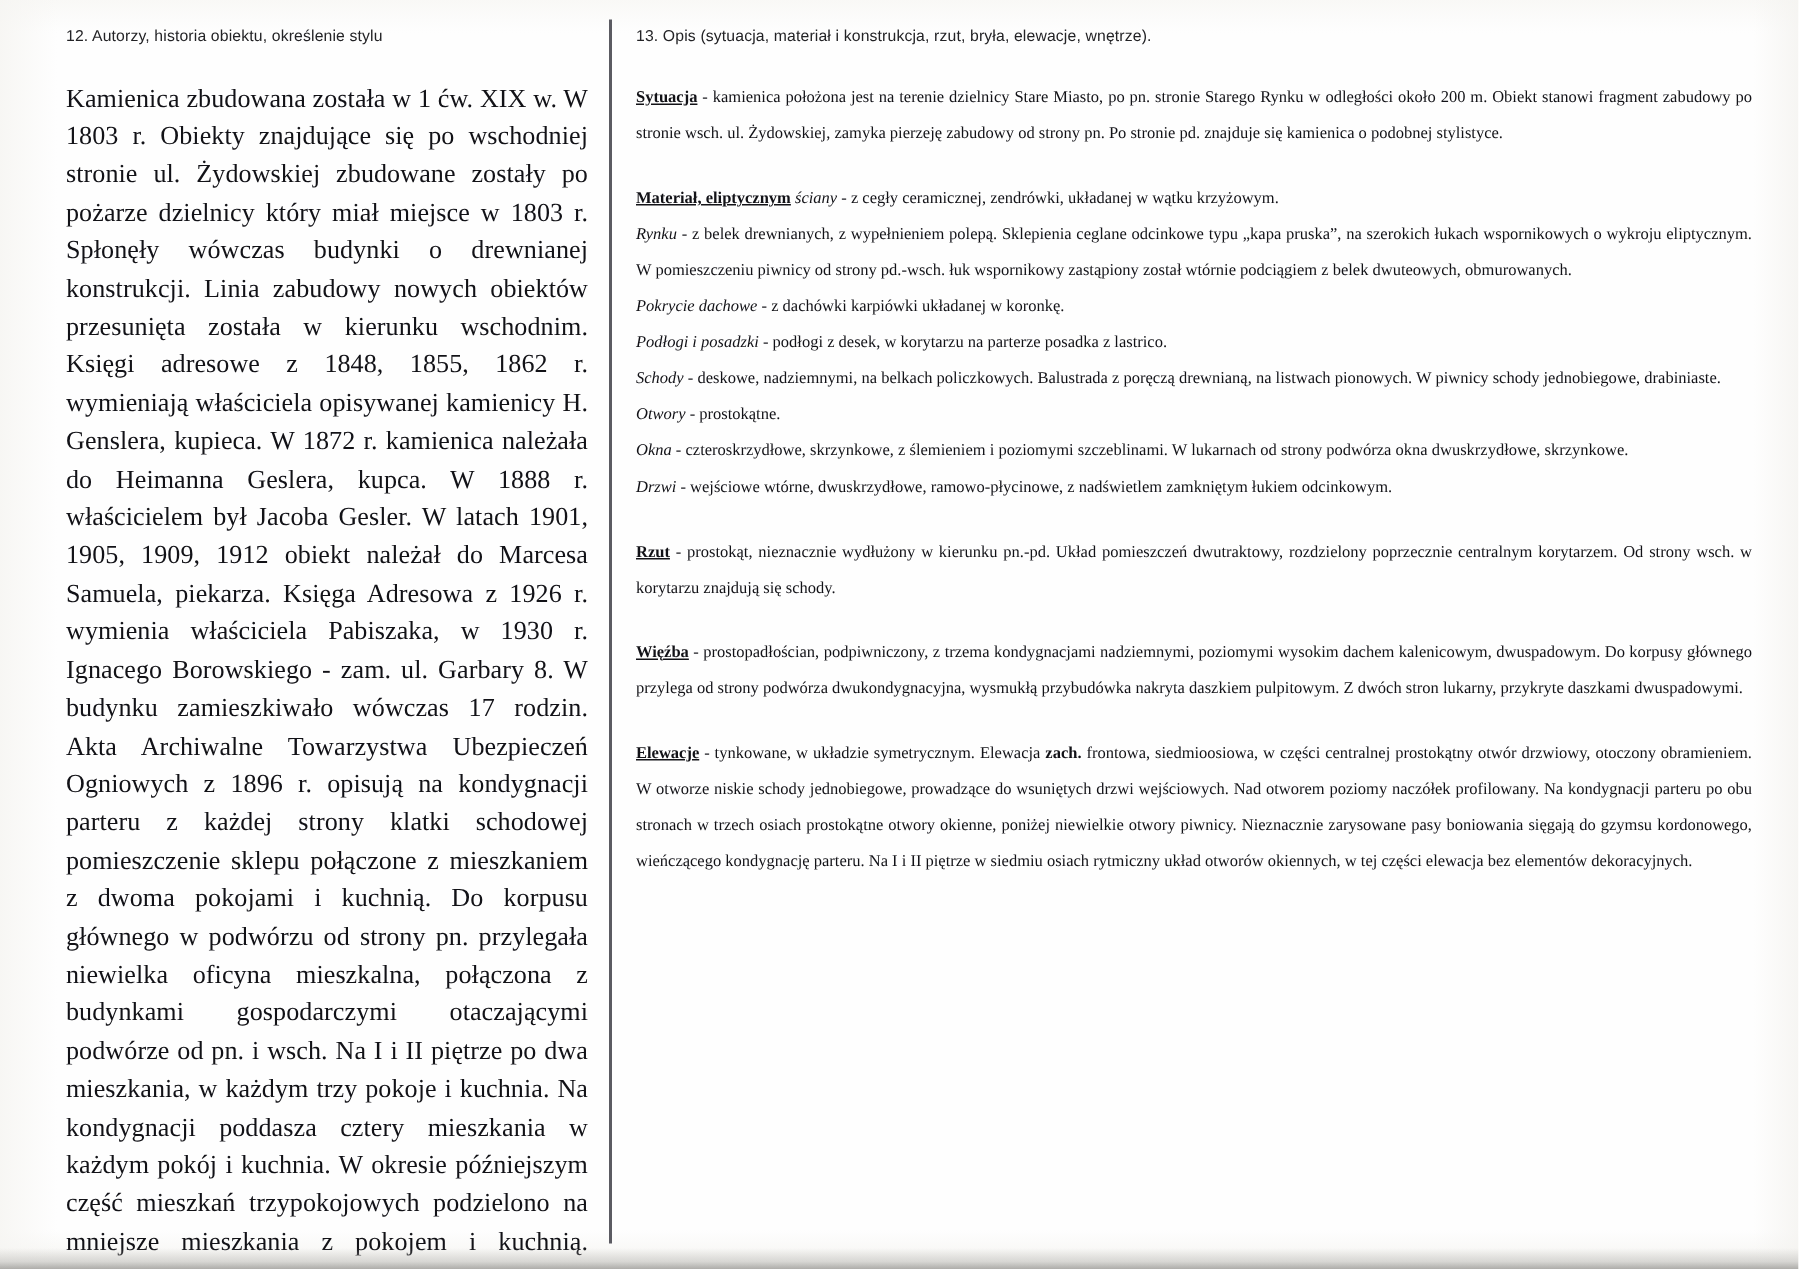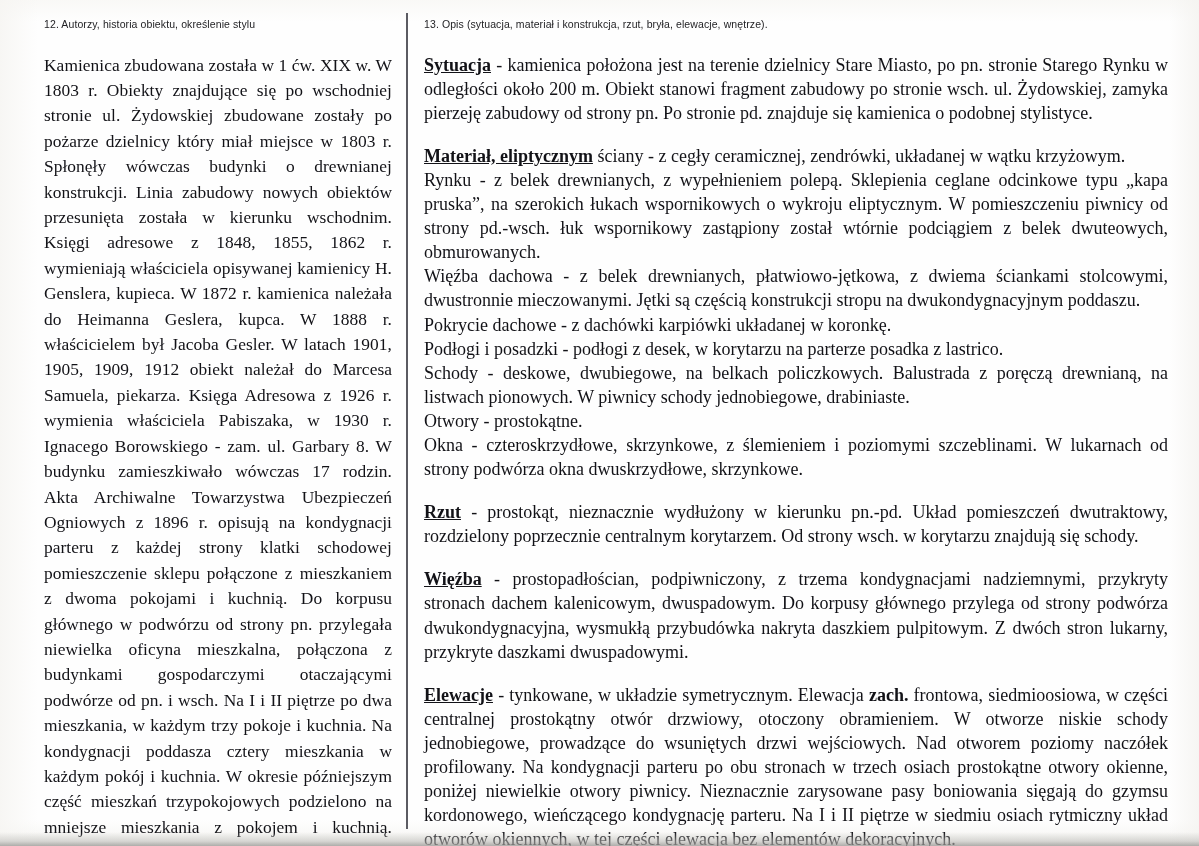--- a/index.html
+++ b/index.html
@@ -90,38 +90,39 @@
     color: #121217;
   }
 
   .col-left .body-text {
     font-size: 17.4px;
     line-height: 25.4px;
     letter-spacing: 0.05px;
   }
 
   .col-right .para {
-    font-size: 18px;
+    font-size: 11px;
     line-height: 24.1px;
     text-align: justify;
     margin: 0 0 0 0;
     color: #121217;
   }
   .col-right .para + .para {
     margin-top: 0;
   }
   .col-right .gap {
     height: 19px;
   }
 
   .lbl-u {
     font-weight: bold;
     text-decoration: underline;
   }
   .lbl-i {
+    font-style: italic;
   }
   .lbl-b {
     font-weight: bold;
   }
   
   .nojust {
     text-align: left;
   }
 </style>
 </head>
@@ -149,55 +150,55 @@
       <div class="gap"></div>
 
       <div class="para">
         <span class="lbl-u">Materiał, eliptycznym</span><span> </span><span class="lbl-i">ściany</span> <span>- z cegły ceramicznej, zendrówki, układanej w wątku krzyżowym.</span>
       </div>
 
       <div class="para">
         <span class="lbl-i">Rynku</span><span> - </span><span>z belek drewnianych, z wypełnieniem polepą. Sklepienia ceglane odcinkowe typu „kapa pruska”, na szerokich łukach wspornikowych o wykroju eliptycznym. W pomieszczeniu piwnicy od strony pd.-wsch. łuk wspornikowy zastąpiony został wtórnie podciągiem z belek dwuteowych, obmurowanych.</span>
       </div>
 
-      <div class="para">
-        <span class="lbl-i">Więźba dachowa</span><span> - </span><span>z belek drewnianych, płatwiowo-jętkowa, z dwiema ściankami stolcowymi, dwustronnie mieczowanymi. Jętki są częścią konstrukcji stropu na dwukondygnacyjnym poddaszu.</span>
-      </div>
 
       <div class="para nojust">
         <span class="lbl-i">Pokrycie dachowe</span><span> - </span><span>z dachówki karpiówki układanej w koronkę.</span>
       </div>
 
       <div class="para nojust">
         <span class="lbl-i">Podłogi i posadzki</span><span> - </span><span>podłogi z desek, w korytarzu na parterze posadka z lastrico.</span>
       </div>
 
       <div class="para">
-        <span class="lbl-i">Schody</span><span> - </span><span>deskowe, dwubiegowe, na belkach policzkowych. Balustrada z poręczą drewnianą, na listwach pionowych. W piwnicy schody jednobiegowe, drabiniaste.</span>
+        <span class="lbl-i">Schody</span><span> - </span><span>deskowe, nadziemnymi, na belkach policzkowych. Balustrada z poręczą drewnianą, na listwach pionowych. W piwnicy schody jednobiegowe, drabiniaste.</span>
       </div>
 
       <div class="para nojust">
         <span class="lbl-i">Otwory</span><span> - </span><span> prostokątne.</span>
       </div>
 
       <div class="para">
         <span class="lbl-i">Okna</span><span> - </span><span>czteroskrzydłowe, skrzynkowe, z ślemieniem i poziomymi szczeblinami. W lukarnach od strony podwórza okna dwuskrzydłowe, skrzynkowe.</span>
       </div>
 
+      <div class="para">
+        <span class="lbl-i">Drzwi</span><span> - </span><span>wejściowe wtórne, dwuskrzydłowe, ramowo-płycinowe, z nadświetlem zamkniętym łukiem odcinkowym.</span>
+      </div>
 
       <div class="gap"></div>
 
       <div class="para">
         <span class="lbl-u">Rzut</span><span> - </span><span>prostokąt, nieznacznie wydłużony w kierunku pn.-pd. Układ pomieszczeń dwutraktowy, rozdzielony poprzecznie centralnym korytarzem. Od strony wsch. w korytarzu znajdują się schody.</span>
       </div>
 
       <div class="gap"></div>
 
       <div class="para">
-        <span class="lbl-u">Więźba</span><span> - </span><span>prostopadłościan, podpiwniczony, z trzema kondygnacjami nadziemnymi, przykryty stronach dachem kalenicowym, dwuspadowym. Do korpusy głównego przylega od strony podwórza dwukondygnacyjna, wysmukłą przybudówka nakryta daszkiem pulpitowym. Z dwóch stron lukarny, przykryte daszkami dwuspadowymi.</span>
+        <span class="lbl-u">Więźba</span><span> - </span><span>prostopadłościan, podpiwniczony, z trzema kondygnacjami nadziemnymi, poziomymi wysokim dachem kalenicowym, dwuspadowym. Do korpusy głównego przylega od strony podwórza dwukondygnacyjna, wysmukłą przybudówka nakryta daszkiem pulpitowym. Z dwóch stron lukarny, przykryte daszkami dwuspadowymi.</span>
       </div>
 
       <div class="gap"></div>
 
       <div class="para">
         <span class="lbl-u">Elewacje</span><span> - </span><span>tynkowane,  w układzie symetrycznym. Elewacja </span><span class="lbl-b">zach.</span><span> frontowa, siedmioosiowa, w części centralnej prostokątny otwór drzwiowy, otoczony obramieniem. W otworze niskie schody jednobiegowe, prowadzące do wsuniętych drzwi wejściowych. Nad otworem poziomy naczółek profilowany. Na kondygnacji parteru po obu stronach w trzech osiach prostokątne otwory okienne, poniżej niewielkie otwory piwnicy. Nieznacznie zarysowane pasy boniowania sięgają do gzymsu kordonowego, wieńczącego kondygnację parteru. Na I i II piętrze w siedmiu osiach rytmiczny układ otworów okiennych, w tej części elewacja bez elementów dekoracyjnych.</span>
       </div>
 
     </div>
 

